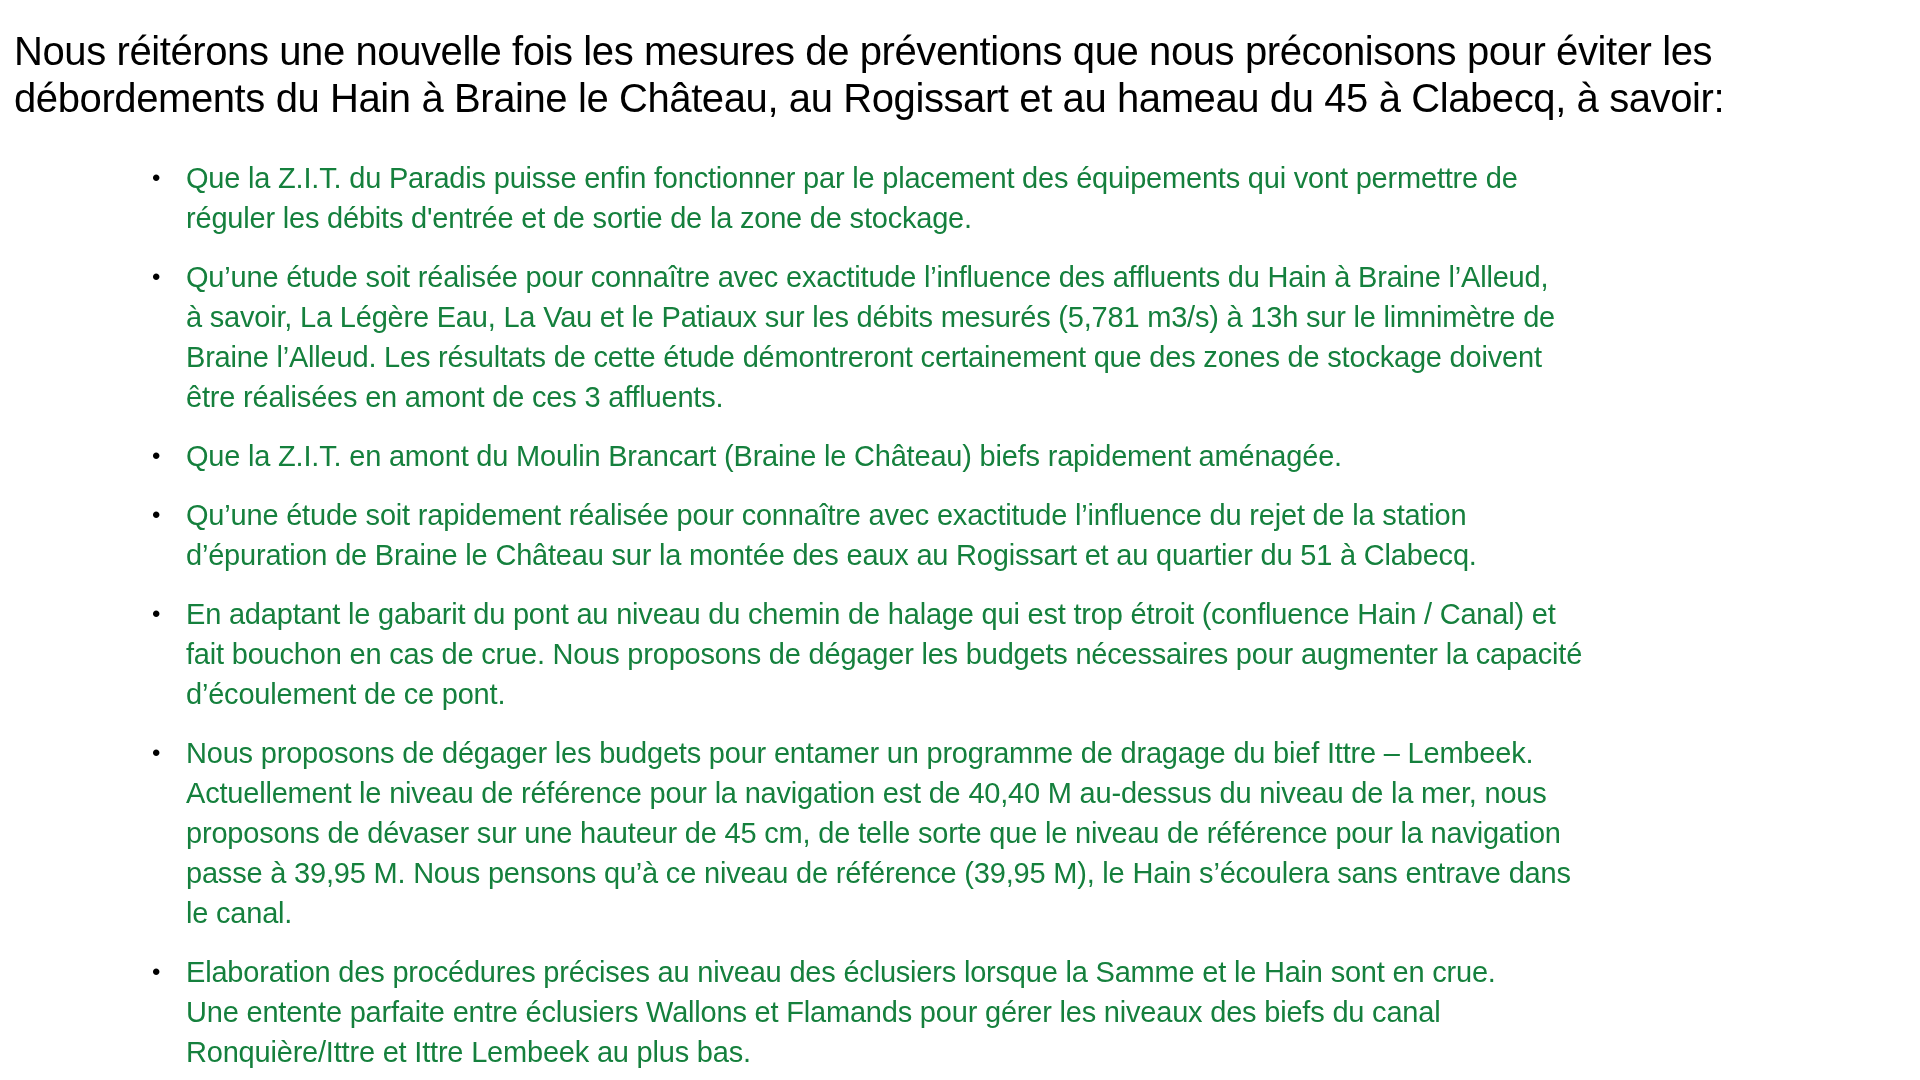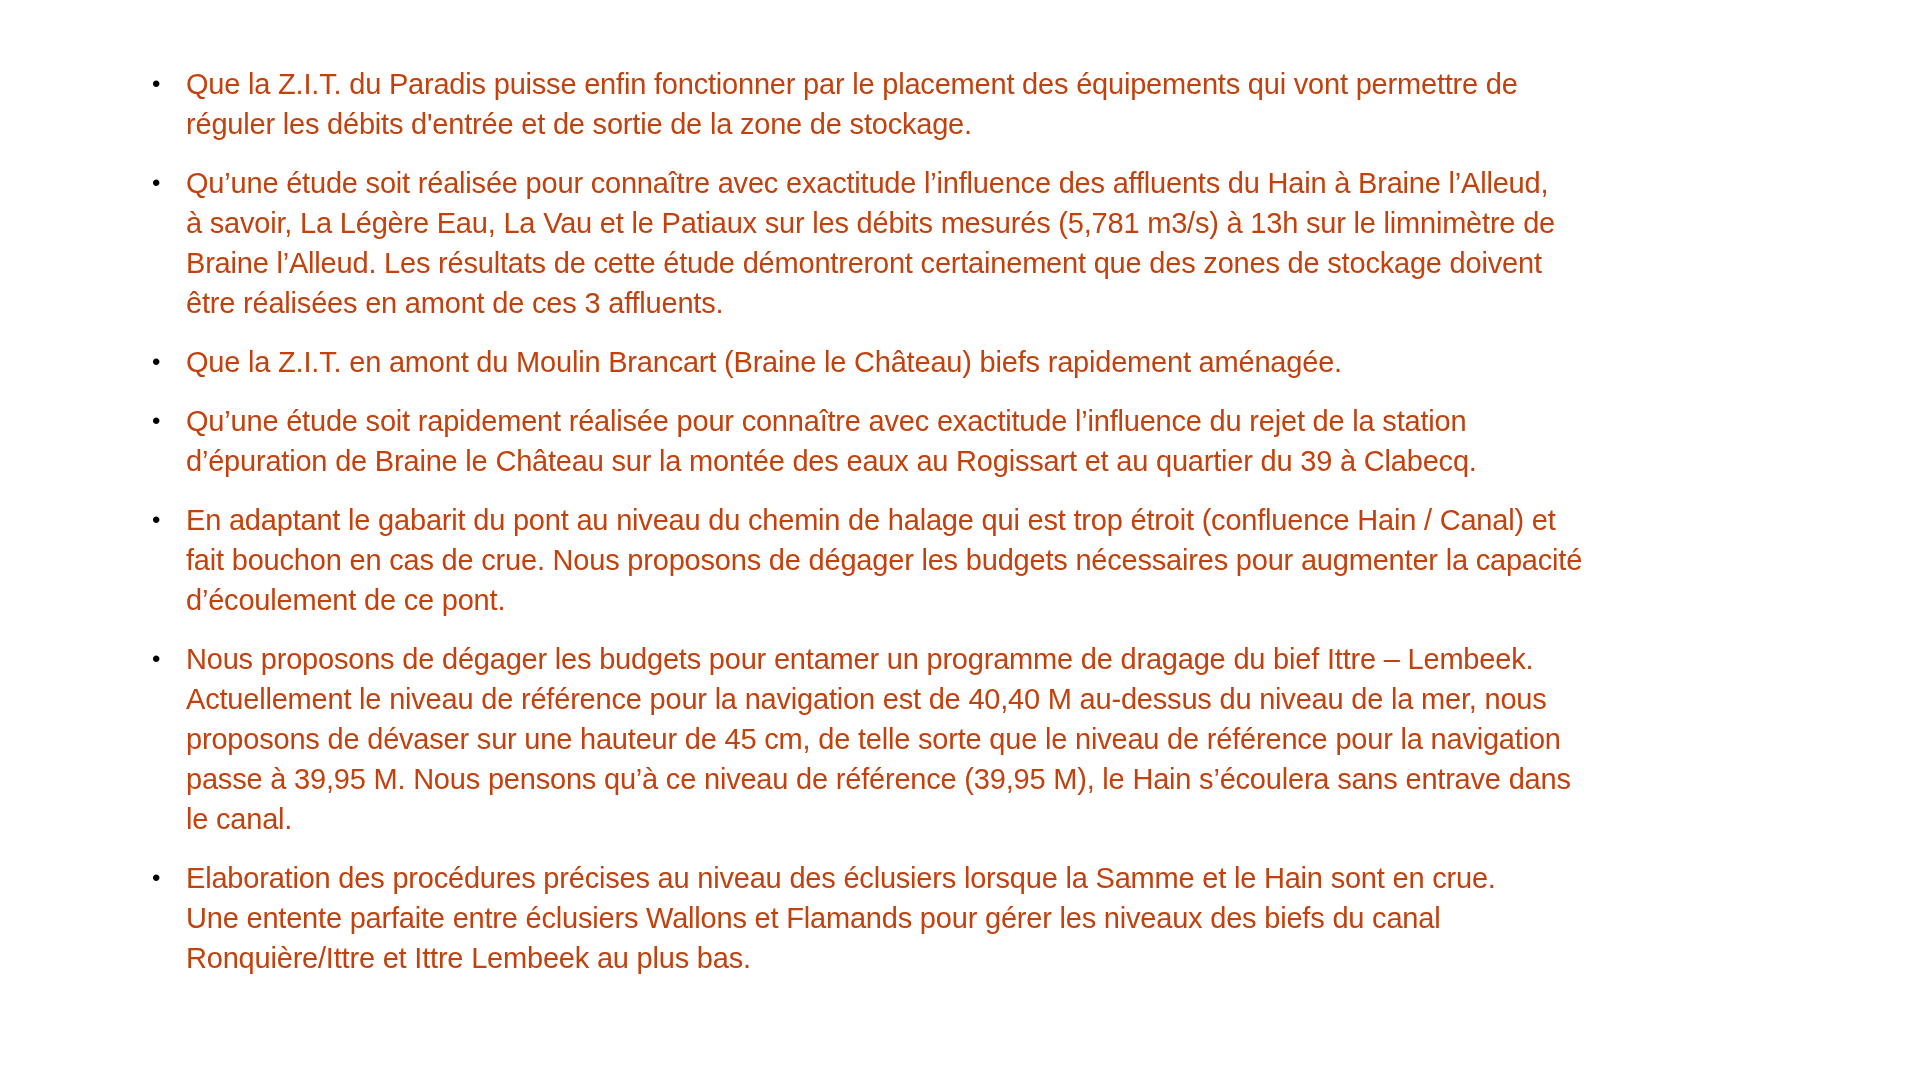--- a/index.html
+++ b/index.html
@@ -49,28 +49,30 @@
     font-size: 24px;
     line-height: 40px;
     color: #000000;
   }
   .bullet-text {
     flex: 1 1 auto;
     font-size: 29px;
     line-height: 40px;
     letter-spacing: -0.2px;
     white-space: pre-line;
-    color: #c2410c;
+    color: #15803d;
   }
 </style>
 </head>
 <body>
 
 <div class="slide">
 
+  <h1 class="slide-title">Nous réitérons une nouvelle fois les mesures de préventions que nous préconisons pour éviter les
+débordements du Hain à Braine le Château, au Rogissart et au hameau du 45 à Clabecq, à savoir:</h1>
 
   <ul class="bullet-list">
 
     <li class="bullet-item">
       <span class="bullet-marker">•</span>
       <span class="bullet-text">Que la Z.I.T. du Paradis puisse enfin fonctionner par le placement des équipements qui vont permettre de
 réguler les débits d'entrée et de sortie de la zone de stockage.</span>
     </li>
 
     <li class="bullet-item">
@@ -82,21 +84,21 @@
     </li>
 
     <li class="bullet-item">
       <span class="bullet-marker">•</span>
       <span class="bullet-text">Que la Z.I.T. en amont du Moulin Brancart (Braine le Château) biefs rapidement aménagée.</span>
     </li>
 
     <li class="bullet-item">
       <span class="bullet-marker">•</span>
       <span class="bullet-text">Qu’une étude soit rapidement réalisée pour connaître avec exactitude l’influence du rejet de la station
-d’épuration de Braine le Château sur la montée des eaux au Rogissart et au quartier du 39 à Clabecq.</span>
+d’épuration de Braine le Château sur la montée des eaux au Rogissart et au quartier du 51 à Clabecq.</span>
     </li>
 
     <li class="bullet-item">
       <span class="bullet-marker">•</span>
       <span class="bullet-text">En adaptant le gabarit du pont au niveau du chemin de halage qui est trop étroit (confluence Hain / Canal) et
 fait bouchon en cas de crue. Nous proposons de dégager les budgets nécessaires pour augmenter la capacité
 d’écoulement de ce pont.</span>
     </li>
 
     <li class="bullet-item">

